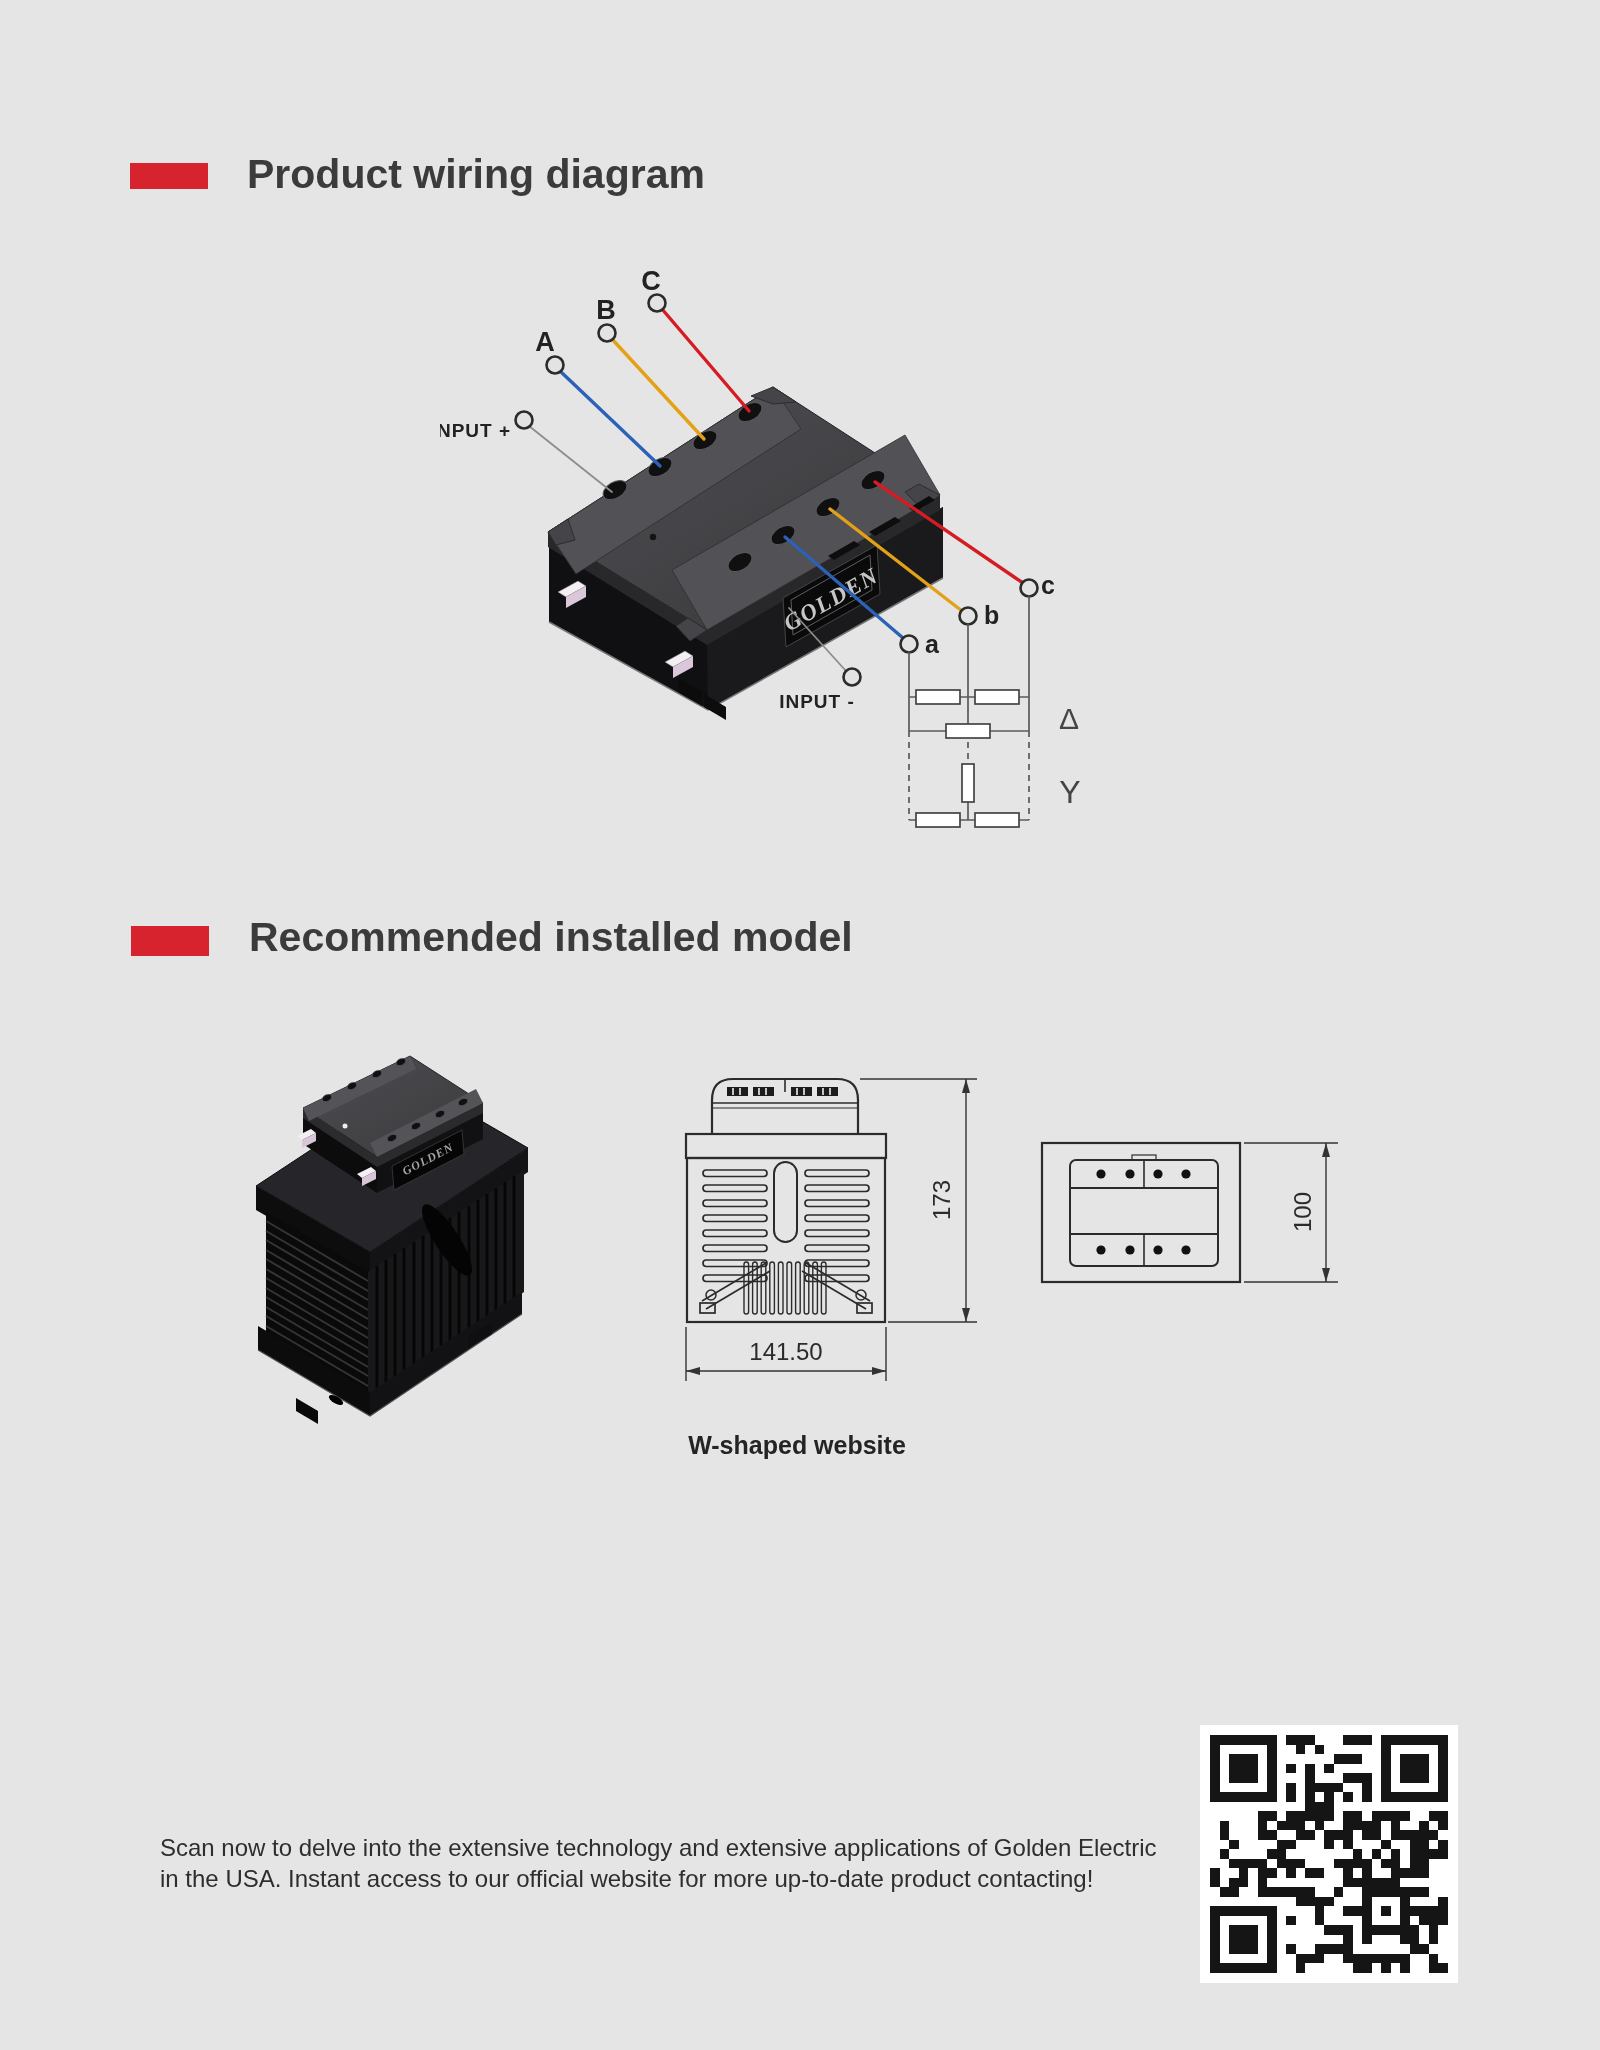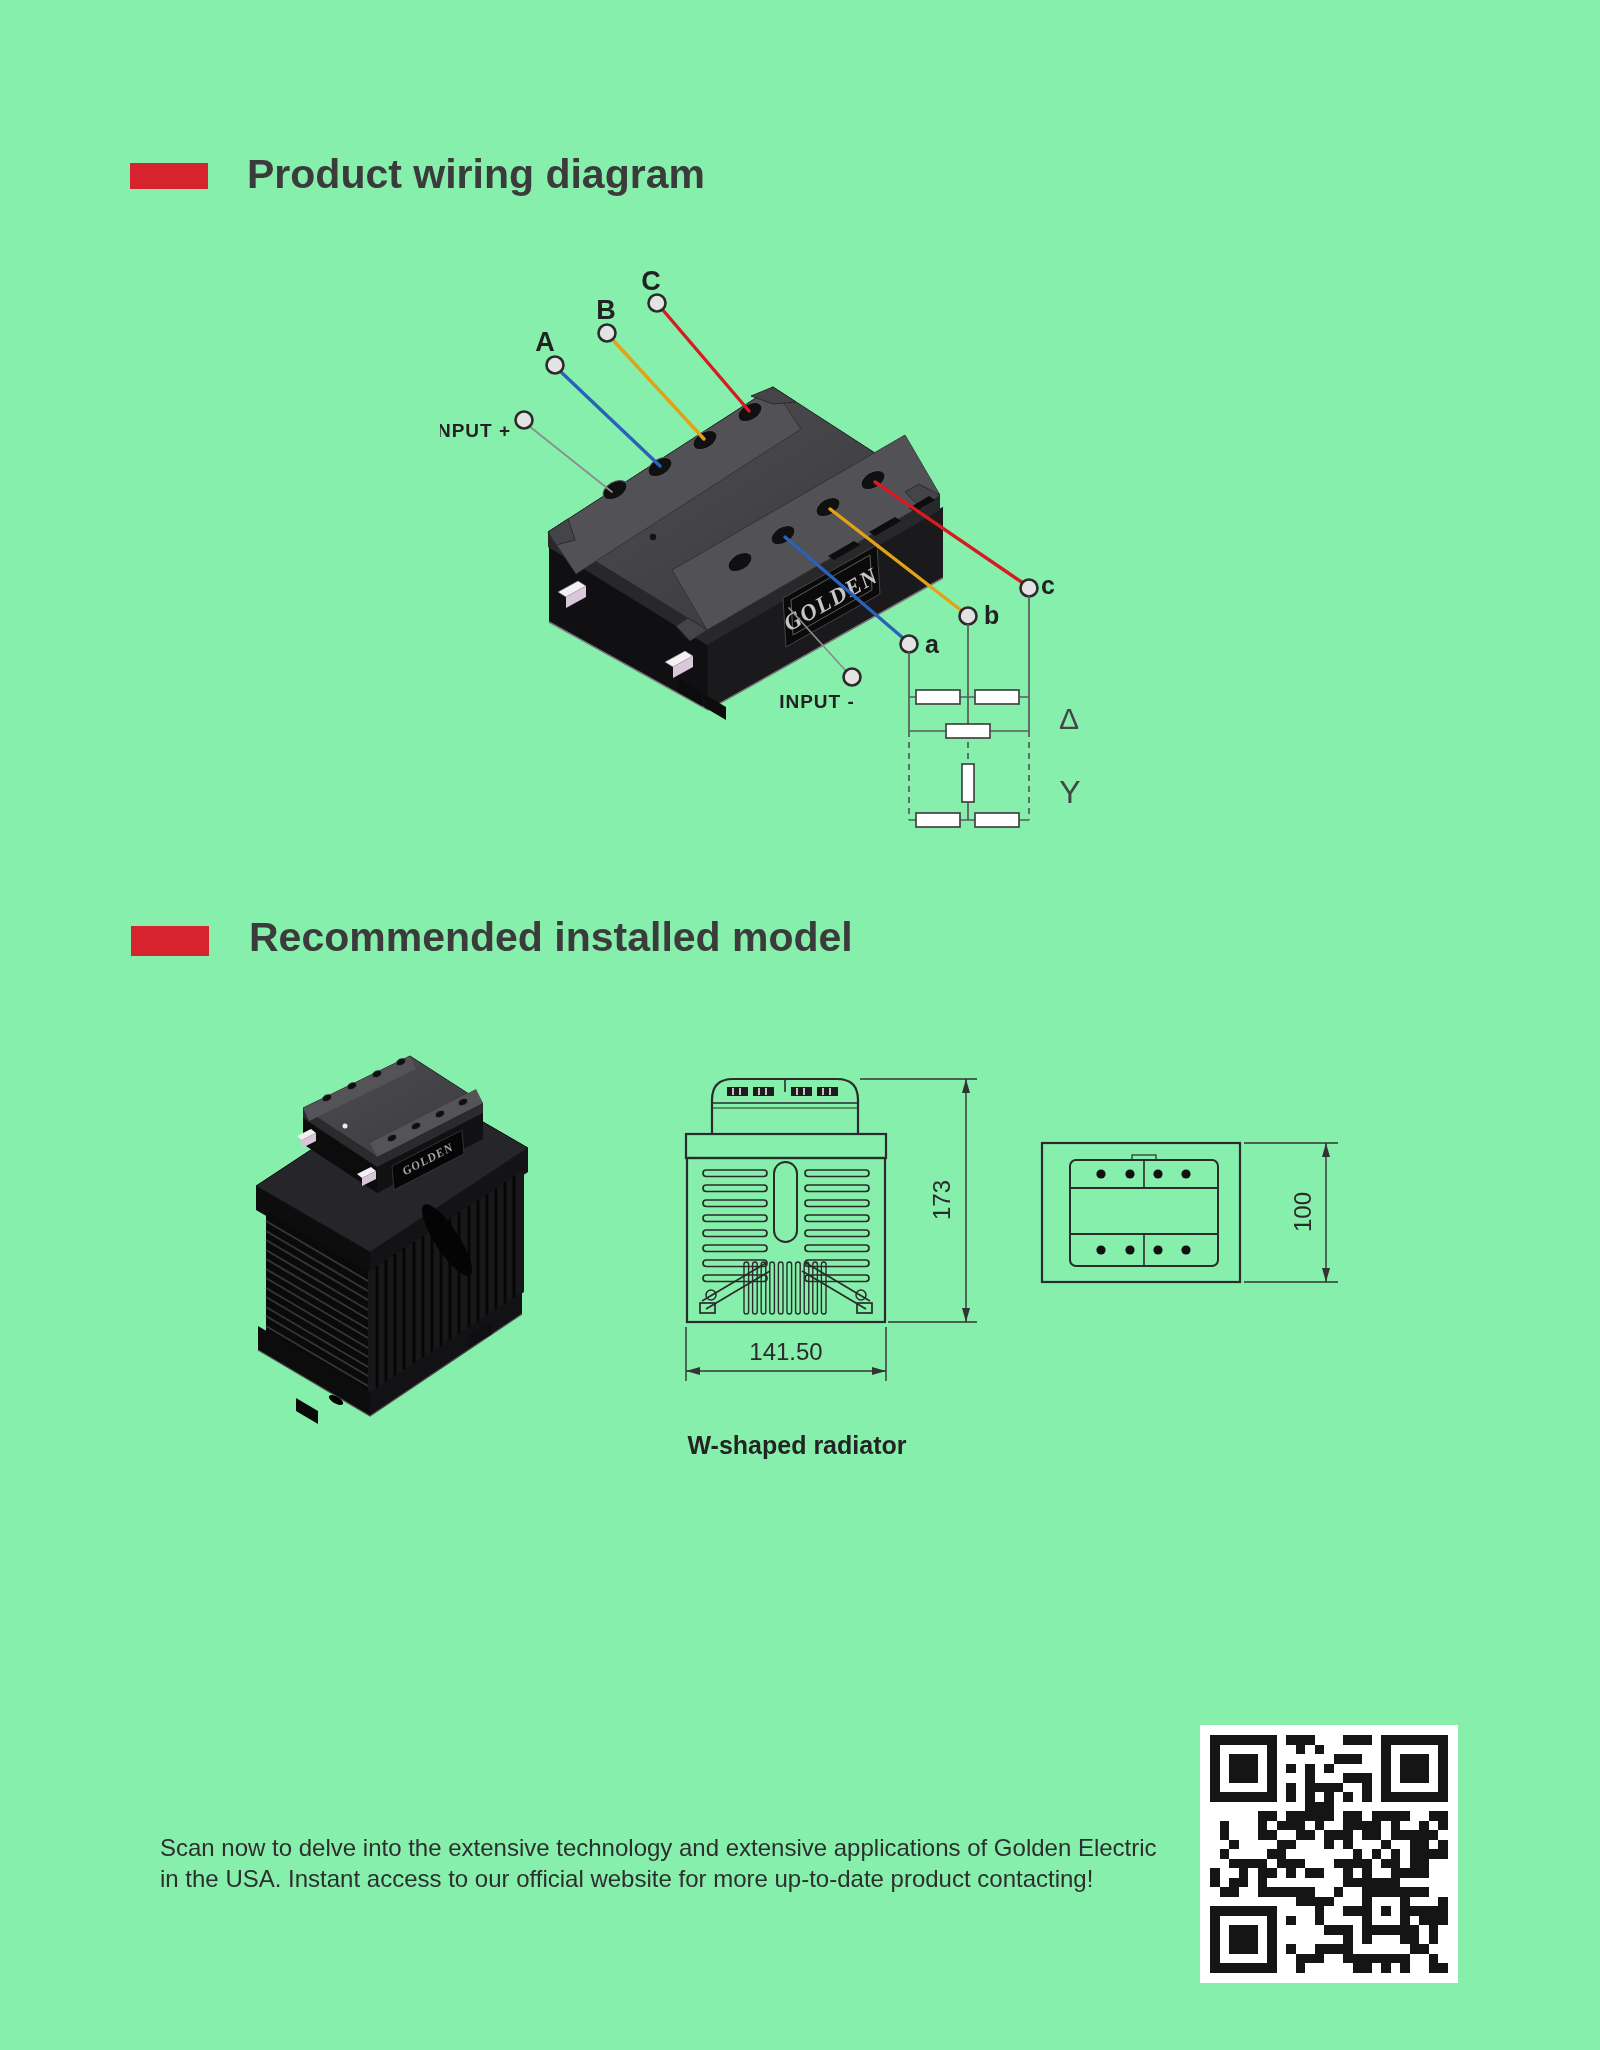--- a/index.html
+++ b/index.html
@@ -1,17 +1,17 @@
 <!DOCTYPE html>
 <html><head>
 <meta charset="utf-8">
 <style>
   html,body{margin:0;padding:0;}
   body{background:#9a9a9a;font-family:"Liberation Sans",sans-serif;}
-  #page{position:relative;width:1600px;height:2050px;background:#86efac;overflow:hidden;margin:0 auto;}
+  #page{position:relative;width:1600px;height:2050px;background:#e5e5e5;overflow:hidden;margin:0 auto;}
   .sec-rect{position:absolute;background:#d6232e;}
   .sec-title{position:absolute;font-size:41px;font-weight:700;color:#3c3b3b;letter-spacing:0px;white-space:nowrap;}
   #fig-wiring{position:absolute;left:440px;top:250px;}
   #fig-rad3d{position:absolute;left:240px;top:1040px;}
   #fig-front{position:absolute;left:660px;top:1050px;}
   #fig-topview{position:absolute;left:1040px;top:1138px;}
   #caption-w{position:absolute;left:657px;top:1431px;width:280px;text-align:center;font-size:25px;font-weight:700;color:#242424;}
   #note{position:absolute;left:130px;top:1549px;font-size:23px;color:#c0232b;white-space:nowrap;}
   #footer{position:absolute;left:160px;top:1832px;font-size:24px;line-height:31px;color:#2e2e2e;}
   #qr-card{position:absolute;left:1200px;top:1725px;width:258px;height:258px;background:#ffffff;box-sizing:border-box;padding:10px;}
@@ -337,21 +337,21 @@
       <line x1="1244" y1="1282" x2="1338" y2="1282"></line>
       <line x1="1326" y1="1143" x2="1326" y2="1282"></line>
     </g>
     <g fill="#333333">
       <polygon points="1326,1143 1322,1157 1330,1157"></polygon>
       <polygon points="1326,1282 1322,1268 1330,1268"></polygon>
     </g>
     <text transform="translate(1311,1212) rotate(-90)" text-anchor="middle" font-size="24" fill="#2b2b2b">100</text>
   </svg>
 
-  <div id="caption-w">W-shaped radiator</div>
+  <div id="caption-w">W-shaped website</div>
 
 
   <div id="footer">
     <div>Scan now to delve into the extensive technology and extensive applications of Golden Electric</div>
     <div>in the USA. Instant access to our official website for more up-to-date product contacting!</div>
   </div>
 
   <div id="qr-card">
     <svg id="qr-svg" width="238" height="238" viewBox="0 0 25 25" shape-rendering="crispEdges">
         <rect x="0" y="0" width="1" height="1" fill="#151515"></rect>

